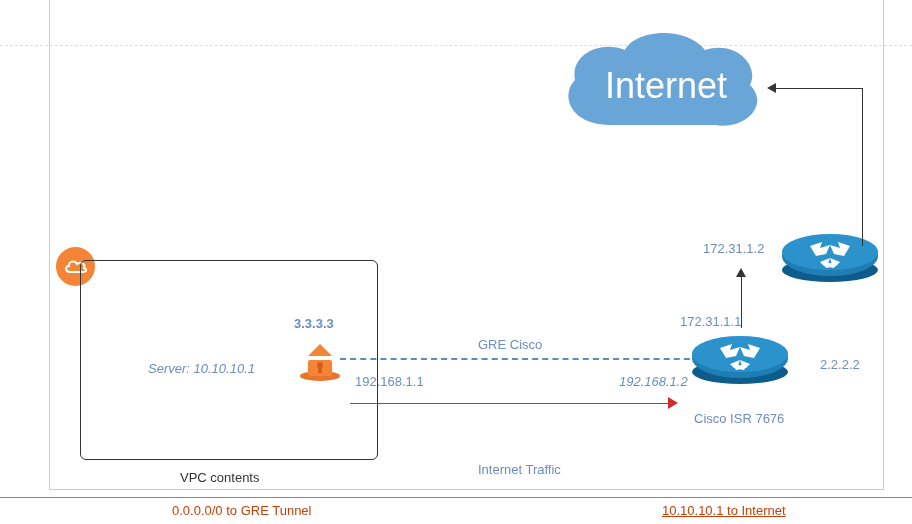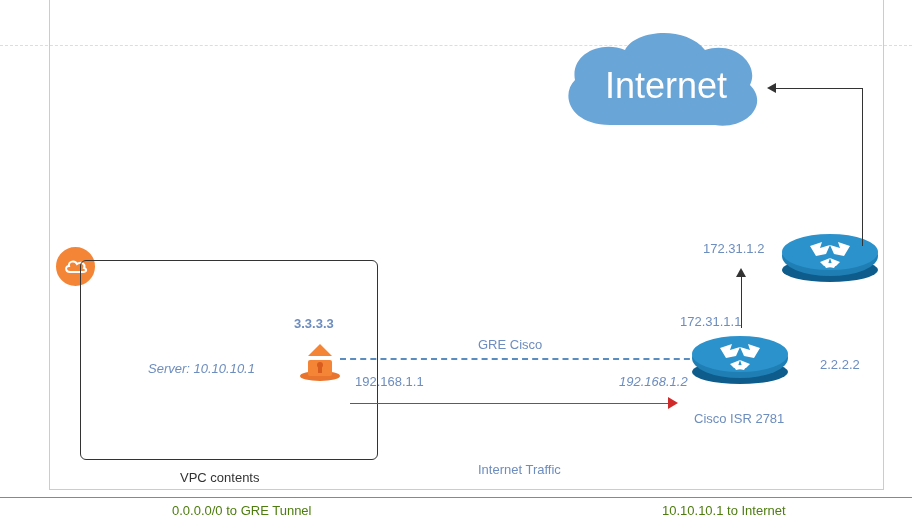--- a/index.html
+++ b/index.html
@@ -145,21 +145,21 @@
   .arrow-left {
     position: absolute;
     width: 0; height: 0;
     border-top: 5px solid transparent;
     border-bottom: 5px solid transparent;
     border-right: 9px solid #333;
   }
   .bottom-label {
     position: absolute;
     top: 503px;
-    color: #4d7c0f;
+    color: #c2410c;
     font-size: 13px;
   }
 </style>
 </head>
 <body>
 
 <div class="dashed-line"></div>
 
 <div class="outer-border"></div>
 
@@ -206,21 +206,21 @@
     <ellipse cx="50" cy="28" rx="48" ry="20" fill="#1F7FB5"></ellipse>
     <ellipse cx="50" cy="24" rx="48" ry="18" fill="#2B92CC"></ellipse>
     <g fill="#fff">
       <path d="M30 18 L42 14 L40 20 L50 17 L46 26 L36 28 Z"></path>
       <path d="M70 18 L58 14 L60 20 L50 17 L54 26 L64 28 Z"></path>
       <path d="M40 34 L50 30 L48 36 L58 33 L54 40 L44 38 Z"></path>
       <path d="M60 34 L50 30 L52 36 L42 33 L46 40 L56 38 Z"></path>
     </g>
   </svg>
 </div>
-<div class="label" style="left:694px; top:411px;">Cisco ISR 2781</div>
+<div class="label" style="left:694px; top:411px;">Cisco ISR 7676</div>
 <div class="label" style="left:619px; top:374px;font-style:italic;">192.168.1.2</div>
 <div class="label" style="left:812px; top:357px;margin-left:8px;">2.2.2.2</div>
 <div class="label" style="left:680px; top:314px;">172.31.1.1</div>
 
 <div class="router router2">
   <svg viewBox="0 0 100 55">
     <ellipse cx="50" cy="42" rx="48" ry="12" fill="#0D5C8C"></ellipse>
     <ellipse cx="50" cy="28" rx="48" ry="20" fill="#1F7FB5"></ellipse>
     <ellipse cx="50" cy="24" rx="48" ry="18" fill="#2B92CC"></ellipse>
     <g fill="#fff">
@@ -236,13 +236,13 @@
 <div class="vline" style="left:741px; top:275px; height:53px;"></div>
 <div class="arrow-up" style="left:736px; top:268px;"></div>
 
 <div class="vline" style="left:862px; top:88px; height:158px;"></div>
 <div class="hline" style="left:774px; top:88px; width:89px;"></div>
 <div class="arrow-left" style="left:767px; top:83px;"></div>
 
 <div class="bottom-solid"></div>
 
 <div class="bottom-label" style="left:172px;">0.0.0.0/0 to GRE Tunnel</div>
-<div class="bottom-label" style="left:662px;">10.10.10.1 to Internet</div>
+<div class="bottom-label" style="left:662px;text-decoration:underline;">10.10.10.1 to Internet</div>
 
 </body></html>

